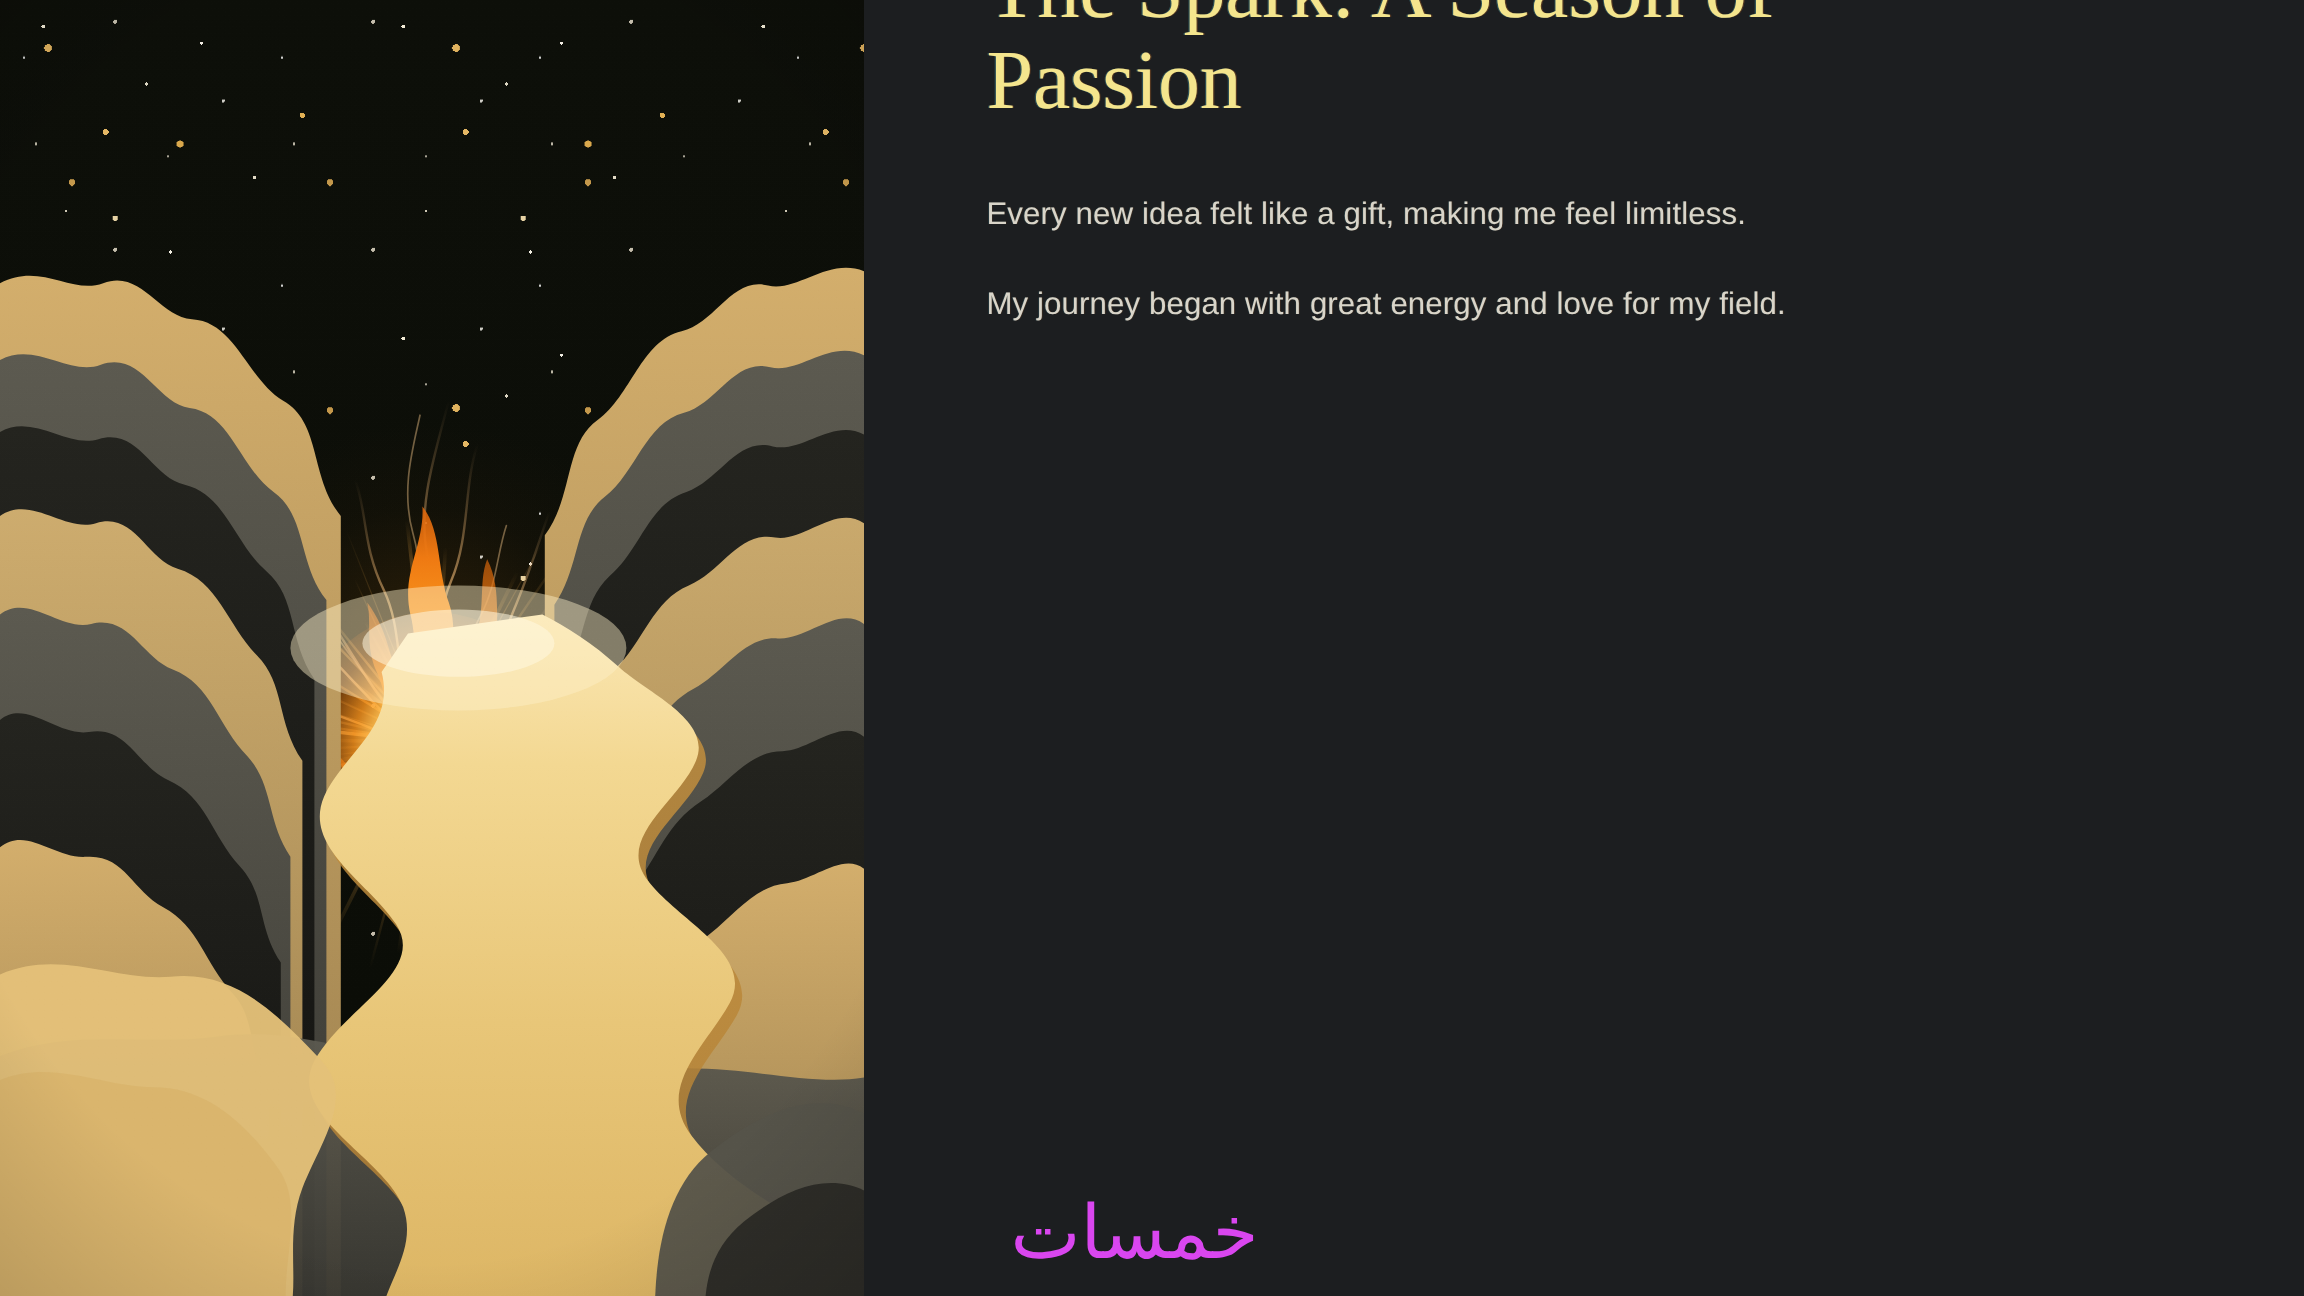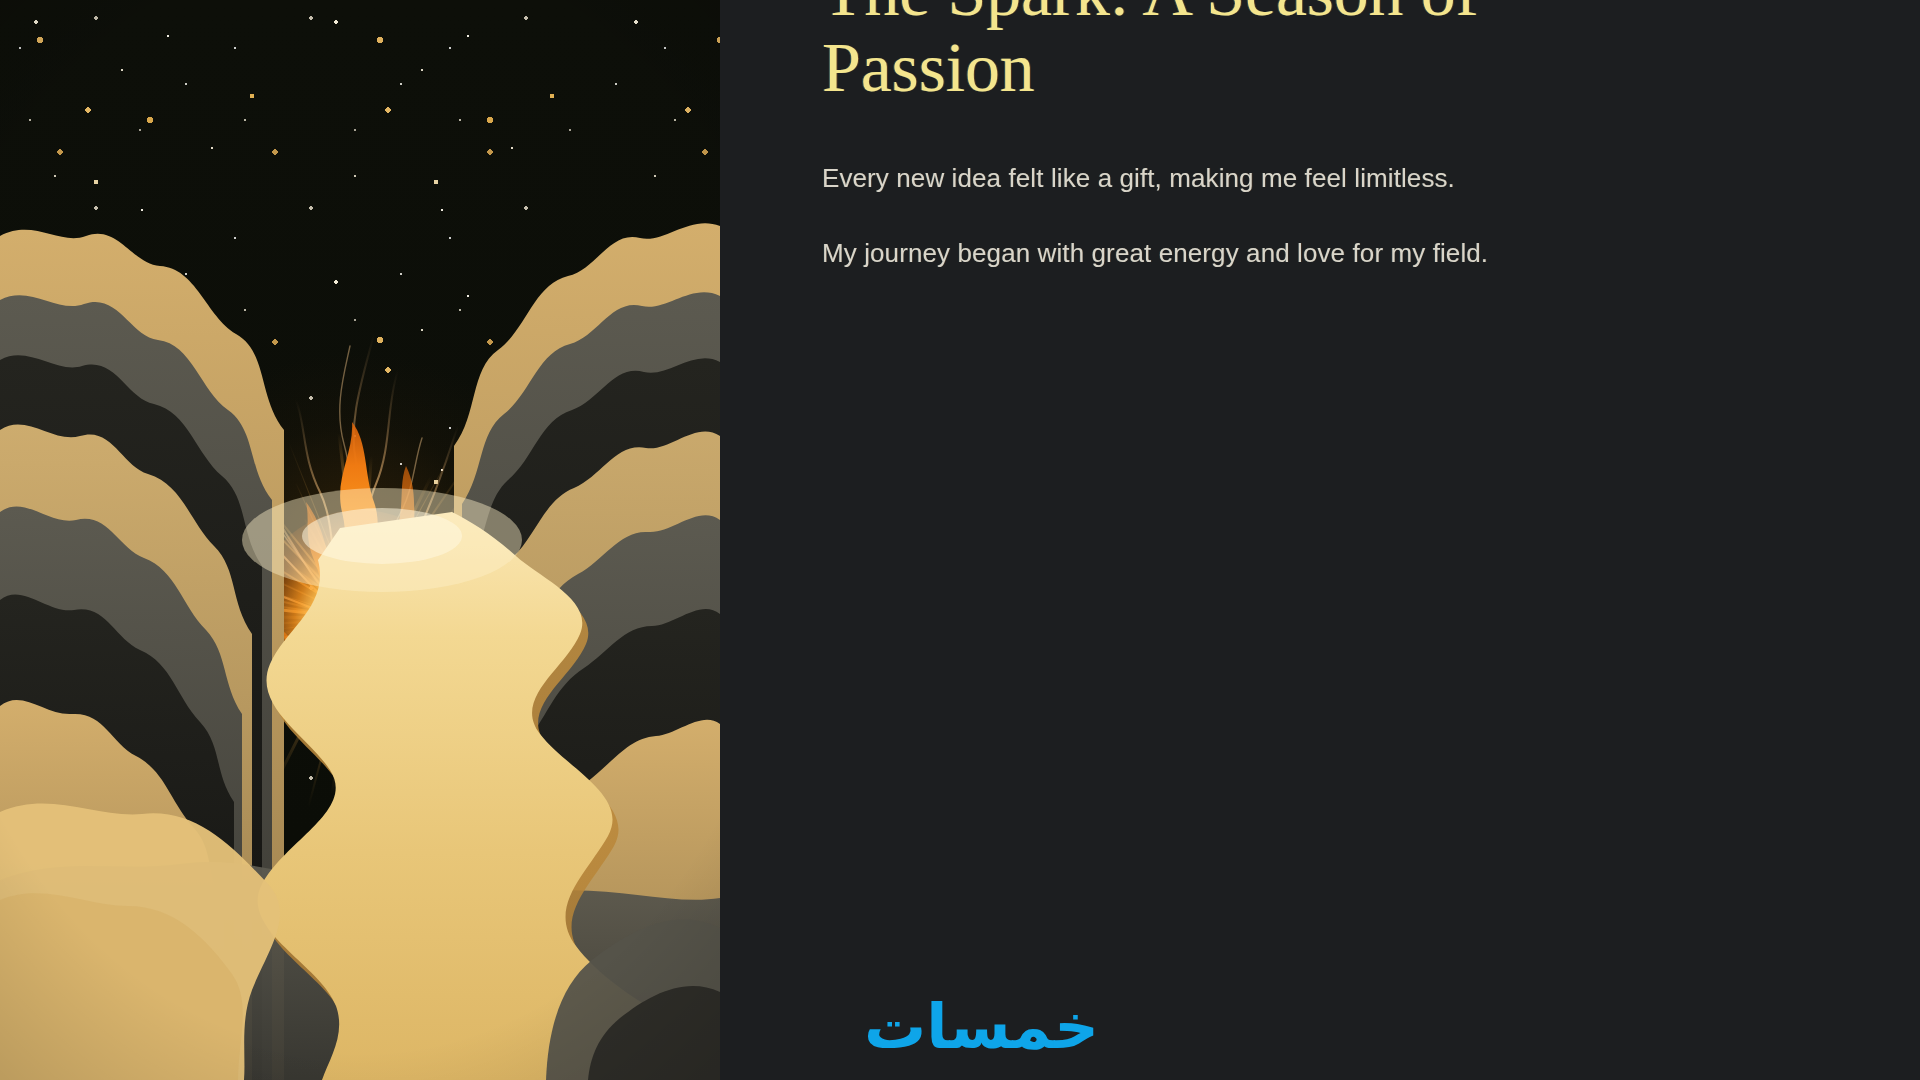--- a/index.html
+++ b/index.html
@@ -201,27 +201,27 @@
     color:#d9d5c9;
     letter-spacing:.1px;
     margin-bottom:36px;
     text-shadow:-0.6px 0 rgba(80,170,190,.22), 0.6px 0 rgba(200,120,50,.22);
   }
   .slide-para:last-child { margin-bottom:0; }
 
   
   .watermark {
     position:absolute;
-    left:144px;
+    left:122px;
     bottom:22px;
     font-family:"DejaVu Sans", "Liberation Sans", sans-serif;
     font-size:62px;
     line-height:1;
-    font-weight:700;
-    color:#0ea5e9;
+    font-weight:400;
+    color:#d946ef;
     direction:rtl;
     unicode-bidi:isolate;
     user-select:none;
     letter-spacing:0;
   }
 </style>
 </head>
 <body>
 
 <div id="slide">

